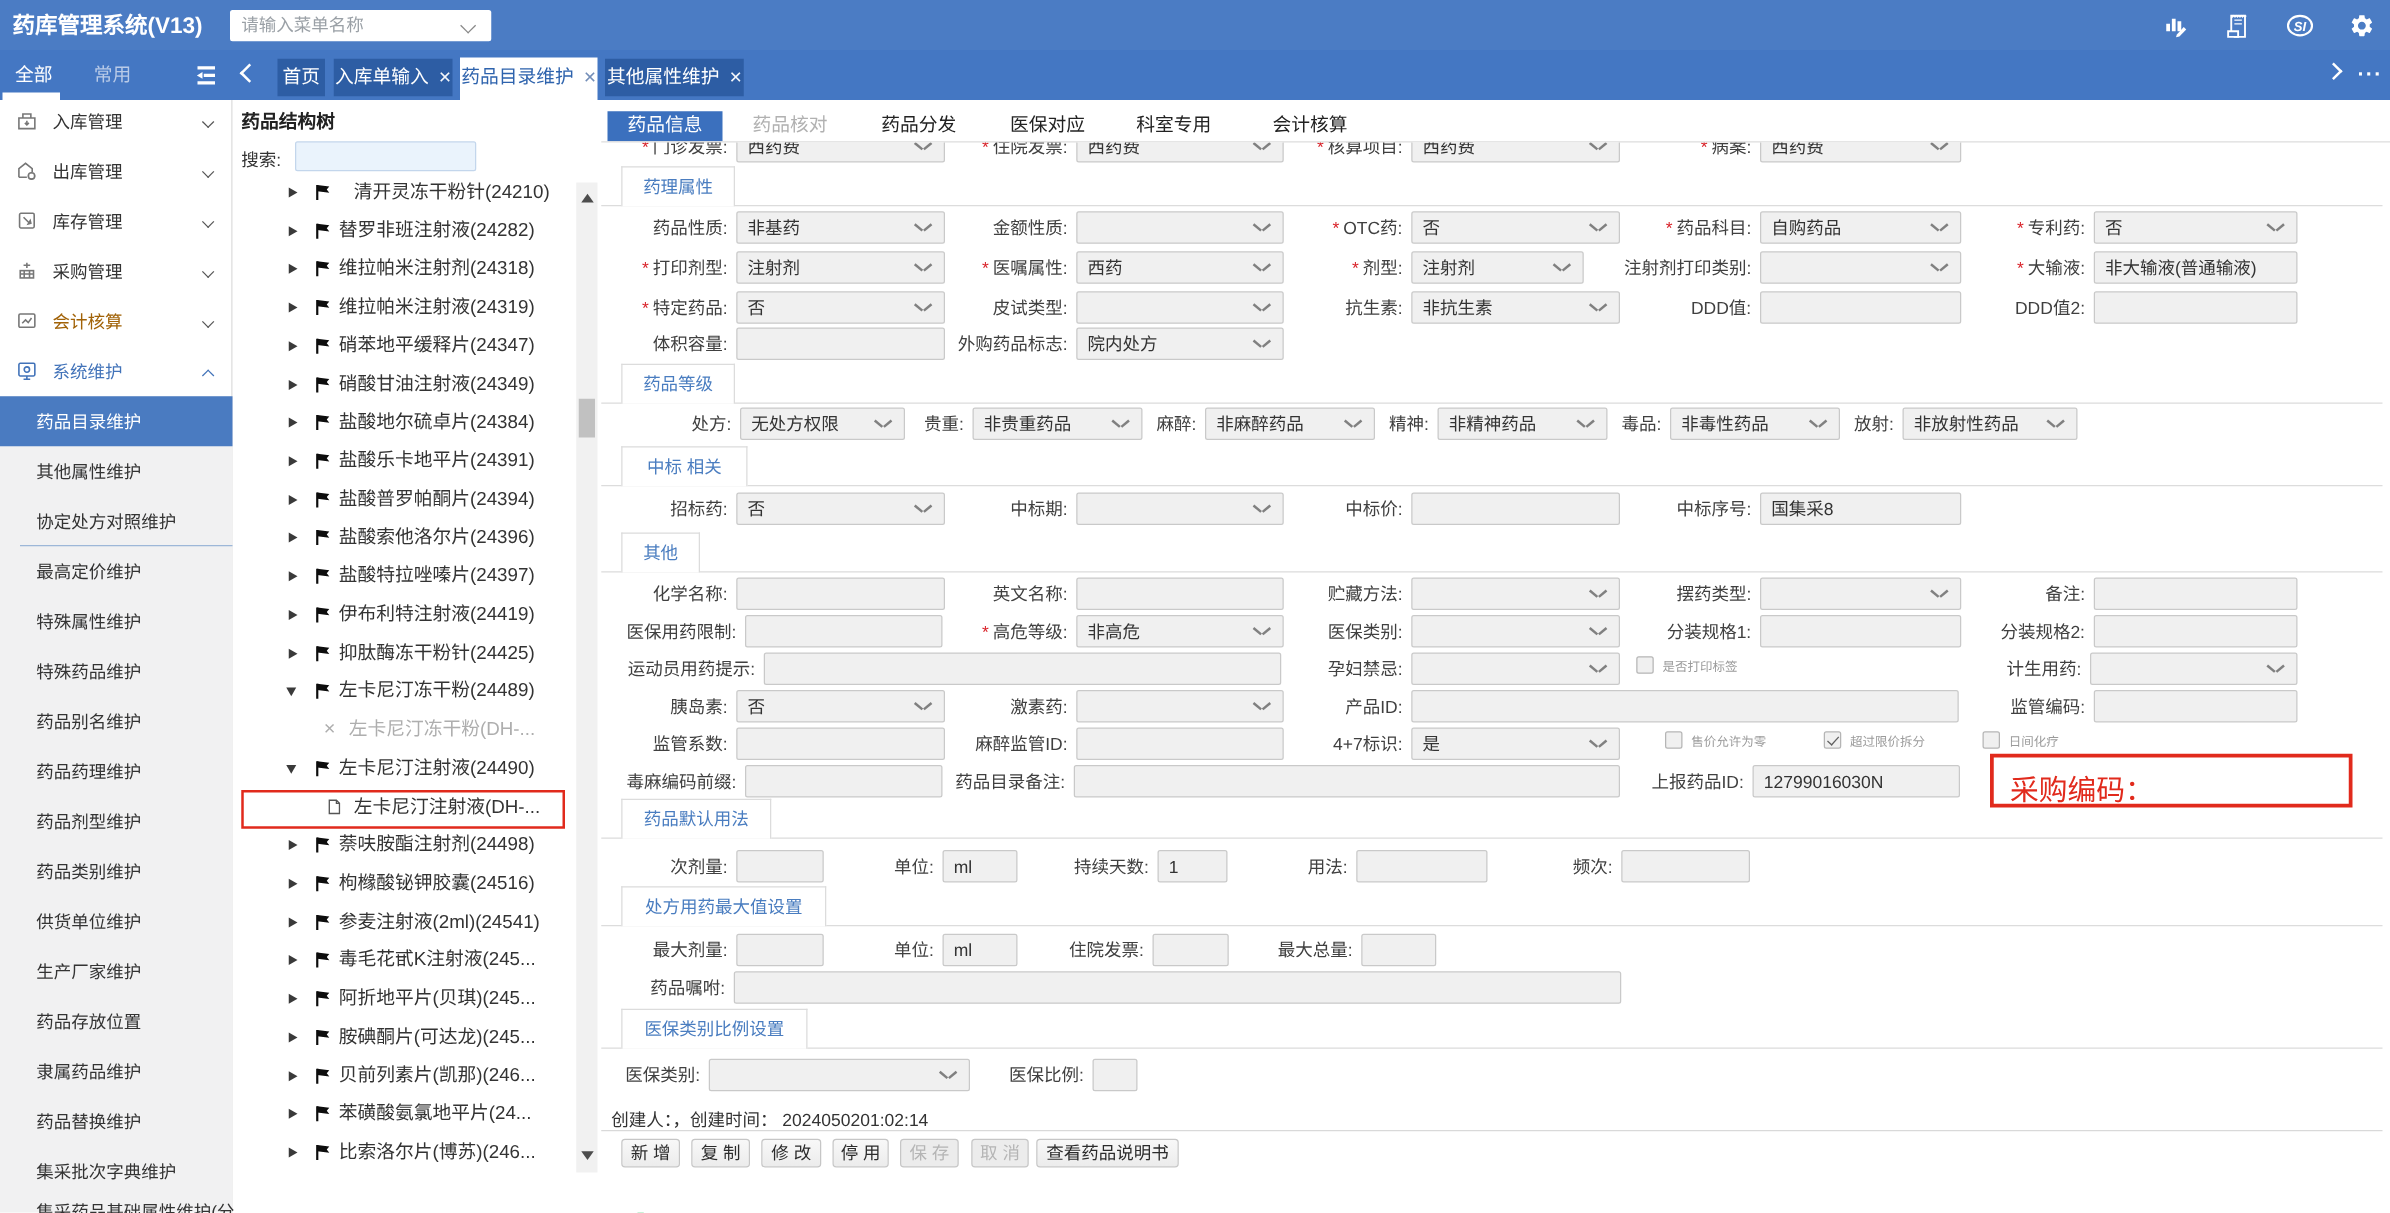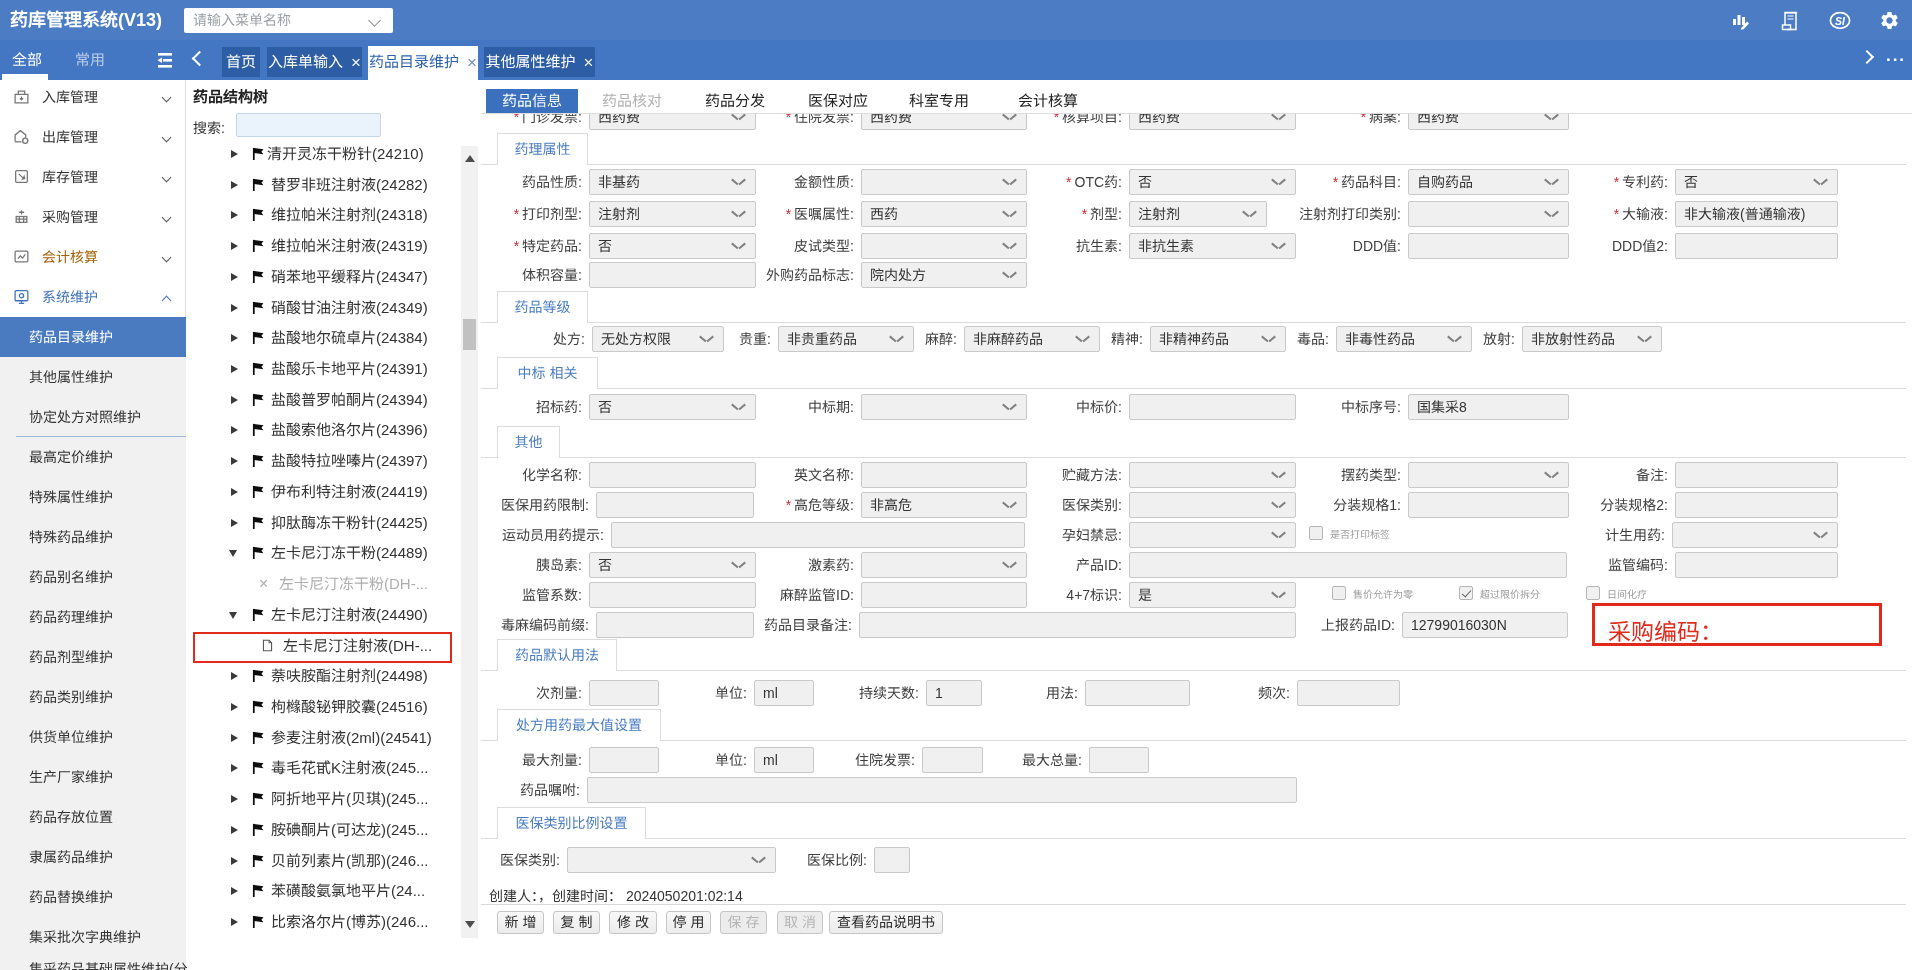--- a/index.html
+++ b/index.html
@@ -194,21 +194,21 @@
 <div id="ttitle">药品结构树</div>
 <div id="tsearch">搜索:</div>
 <div id="tsinput"></div>
 <div class="tarr" style="left:44px;top:70px"></div>
 <span class="tflag" style="left:64px;top:66px">
       <svg class="tflag" viewBox="0 0 16 16">
         <path d="M3.2 15.4 V1.6" stroke="#0d0d0d" stroke-width="2"></path>
         <path d="M3.2 1.6 L14.2 3 L11.9 5.9 L14.2 8.8 L3.2 7.4 Z" fill="#0d0d0d"></path>
       </svg>
     </span>
-<div class="trow" style="left:80px;top:63px">清开灵冻干粉针(24210)</div>
+<div class="trow" style="left:96px;top:63px">清开灵冻干粉针(24210)</div>
 <div class="tarr" style="left:44px;top:101px"></div>
 <span class="tflag" style="left:64px;top:97px">
       <svg class="tflag" viewBox="0 0 16 16">
         <path d="M3.2 15.4 V1.6" stroke="#0d0d0d" stroke-width="2"></path>
         <path d="M3.2 1.6 L14.2 3 L11.9 5.9 L14.2 8.8 L3.2 7.4 Z" fill="#0d0d0d"></path>
       </svg>
     </span>
 <div class="trow" style="left:84px;top:94px">替罗非班注射液(24282)</div>
 <div class="tarr" style="left:44px;top:131px"></div>
 <span class="tflag" style="left:64px;top:127px">

